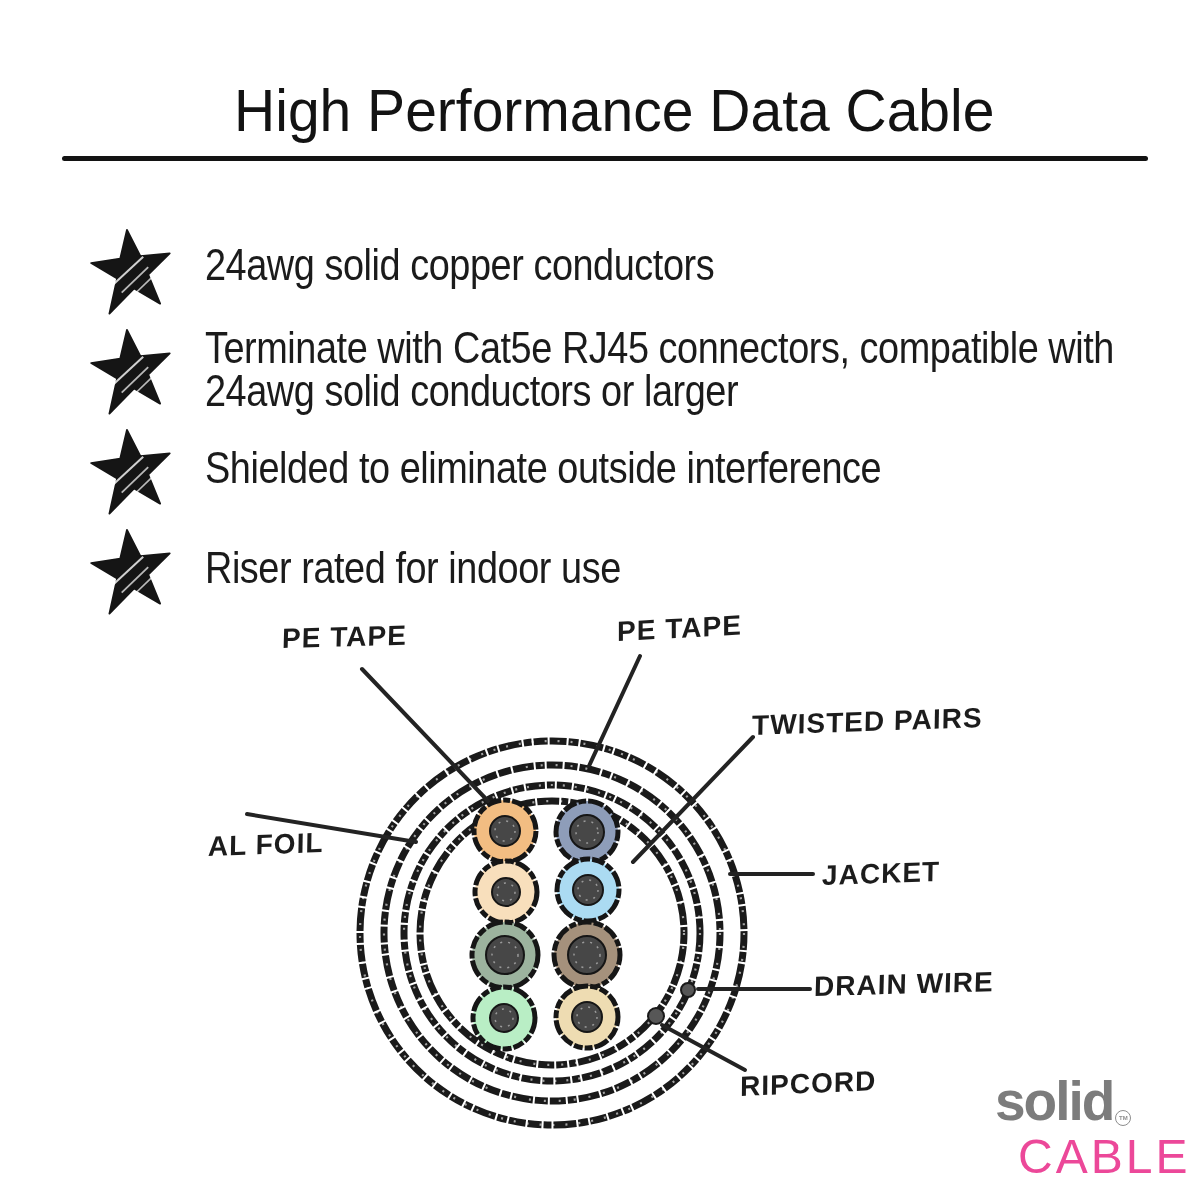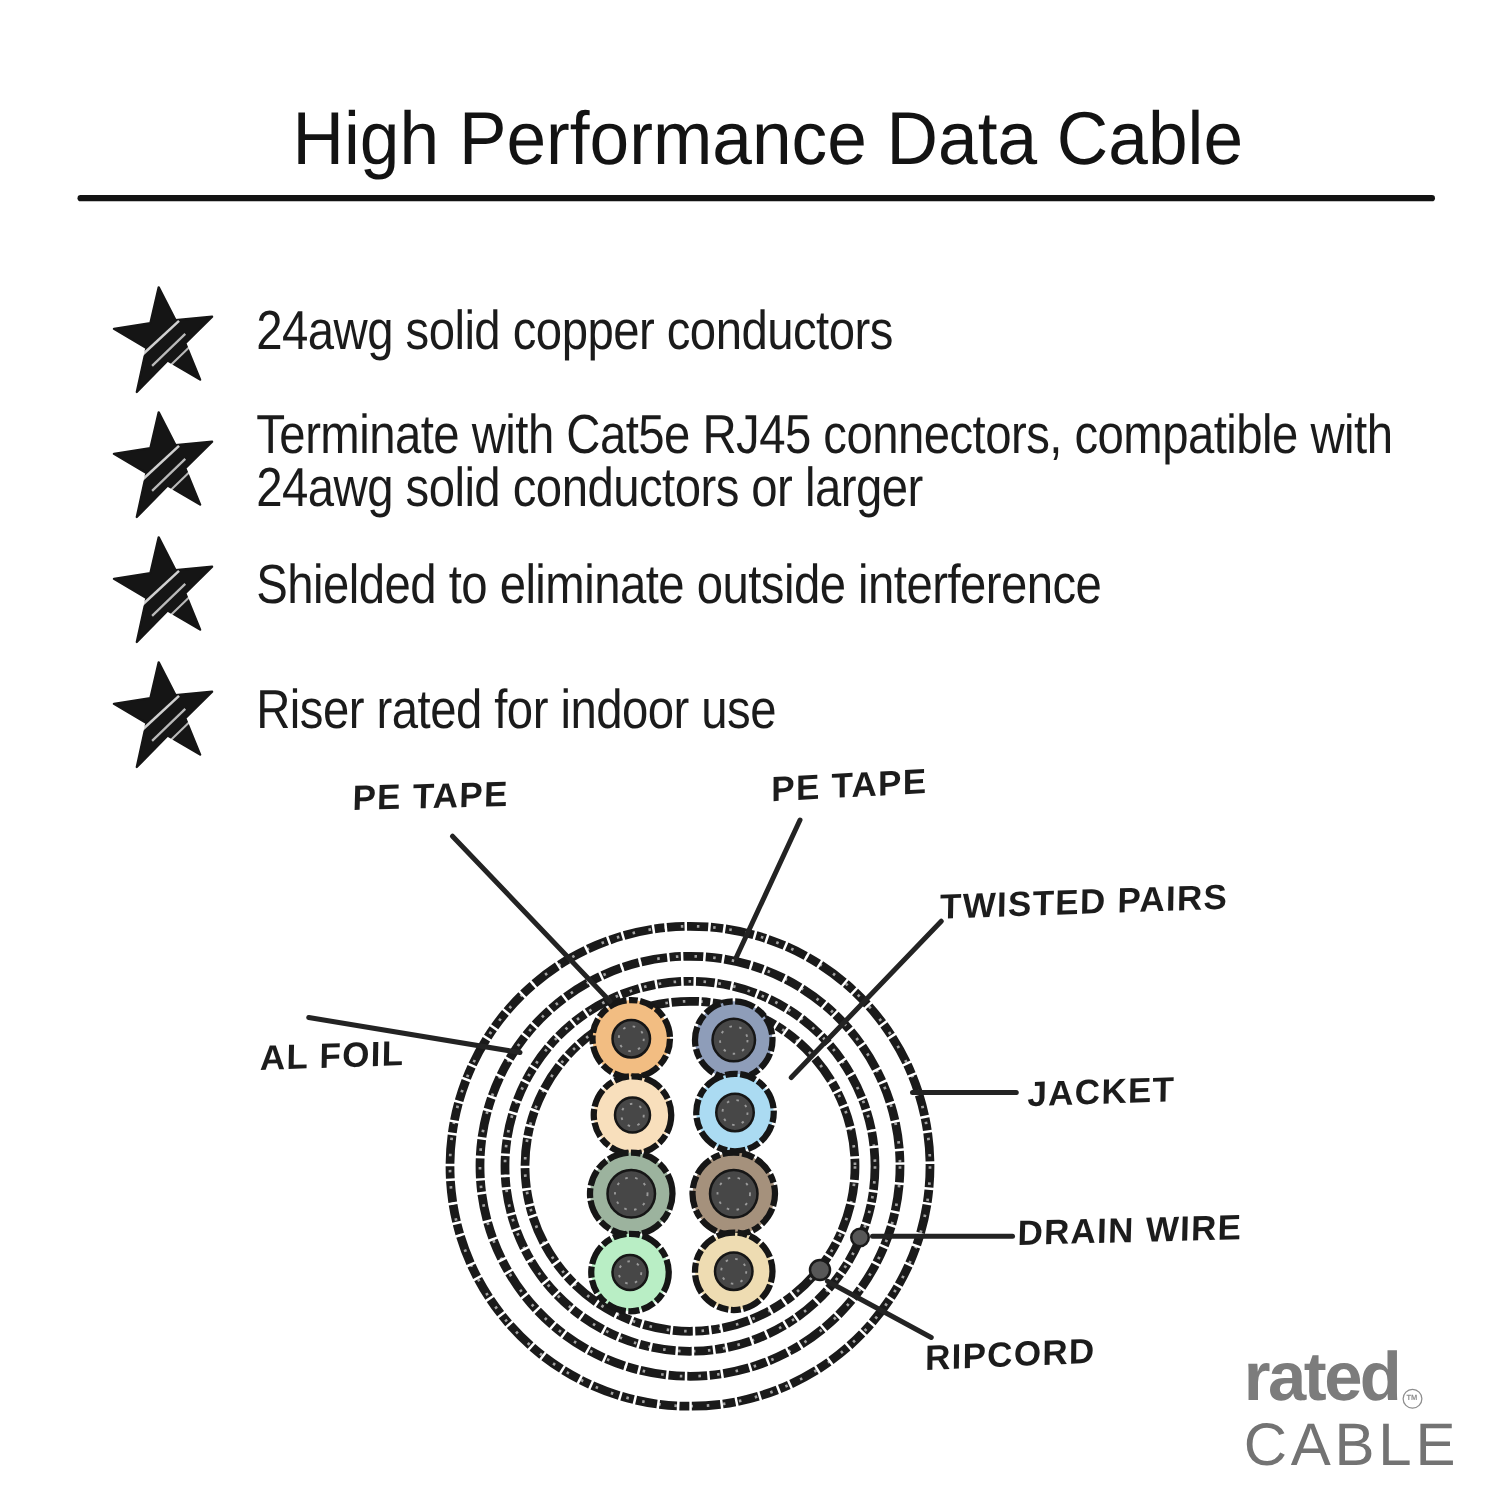--- a/index.html
+++ b/index.html
@@ -38,21 +38,21 @@
   .r-25{transform:skewX(-3deg) rotate(-2.5deg);}
 
   
   .logo{left:995px;top:1074px;line-height:1;}
   .logo-top{font-size:55px;font-weight:700;color:#7c7c7c;letter-spacing:-2px;}
   .logo-tm{
     display:inline-block;width:14px;height:14px;border:1.6px solid #8d8d8d;border-radius:50%;
     font-size:6px;font-weight:700;color:#8d8d8d;text-align:center;line-height:14px;
     vertical-align:baseline;margin-left:2px;letter-spacing:0;
   }
-  .logo-bottom{font-size:48px;font-weight:400;color:#737373;letter-spacing:3px;margin-top:4px;}
+  .logo-bottom{font-size:48px;font-weight:400;color:#ec4899;letter-spacing:3px;margin-top:4px;margin-left:23px;}
 </style>
 </head>
 <body>
 
 <div class="abs title">High Performance Data Cable</div>
 <div class="abs title-rule"></div>
 
 <svg class="abs star-box" style="top:224px" viewBox="-50 -50 100 100">
   <g transform="rotate(-7)">
     <polygon points="0,-45 11,-15 43,-14 17,6 26,39 0,19 -30,43 -17,6 -43,-14 -11,-15" fill="#151515" stroke="#151515" stroke-width="2" stroke-linejoin="round"></polygon>
@@ -158,16 +158,16 @@
 <div class="abs dlabel r-15" style="left:282px;top:623px">PE TAPE</div>
 <div class="abs dlabel r-3" style="left:617px;top:616px">PE TAPE</div>
 <div class="abs dlabel r-2" style="left:752px;top:710px">TWISTED PAIRS</div>
 <div class="abs dlabel r-2" style="left:208px;top:831px">AL FOIL</div>
 <div class="abs dlabel r-2" style="left:822px;top:860px">JACKET</div>
 <div class="abs dlabel r-15" style="left:814px;top:971px">DRAIN WIRE</div>
 <div class="abs dlabel r-25" style="left:740px;top:1071px">RIPCORD</div>
 
 <div class="abs logo">
   <div>
-    <span class="logo-top">rated</span><span class="logo-tm">TM</span>
+    <span class="logo-top">solid</span><span class="logo-tm">TM</span>
   </div>
   <div class="logo-bottom">CABLE</div>
 </div>
 
 </body></html>

